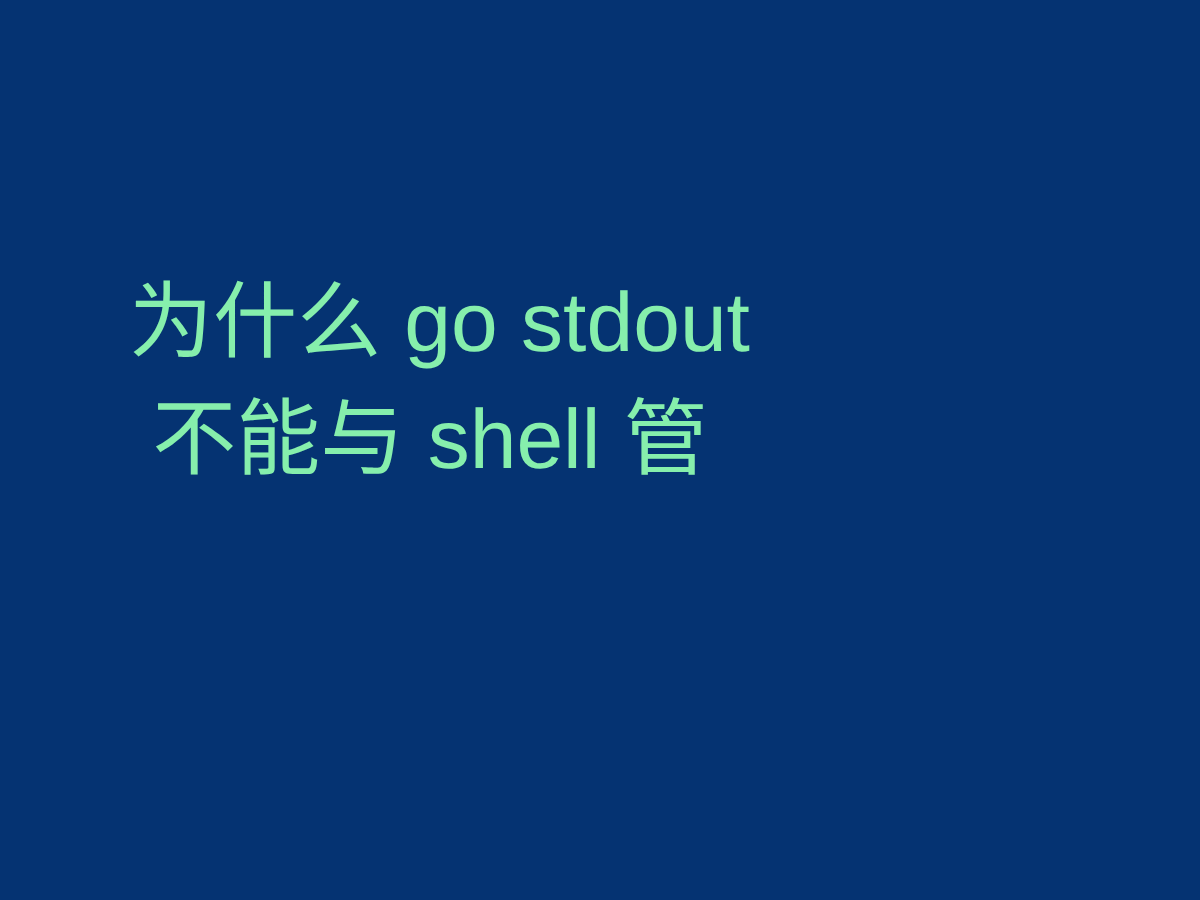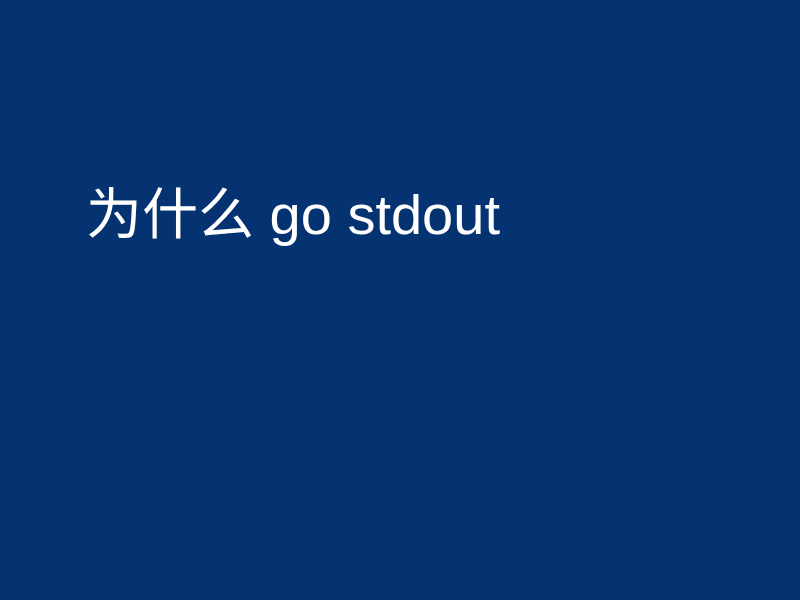--- a/index.html
+++ b/index.html
@@ -31,37 +31,38 @@
     position: absolute;
     left: 86px;
     top: 176px;
     width: 520px;
     margin: 0;
     padding: 0;
   }
 
   .title-line {
     display: block;
-    color: #ffffff;
+    color: #86efac;
     font-family: "Liberation Sans", "DejaVu Sans", sans-serif;
     font-size: 56px;
     font-weight: 400;
     line-height: 78px;
     letter-spacing: 0px;
     white-space: pre;
     text-align: left;
     -webkit-font-smoothing: antialiased;
   }
 </style>
 </head>
 <body>
 
 <div id="slide-card">
 
   <div id="title-block">
 
     <span class="title-line">为什么 go stdout</span>
 
+    <span class="title-line"> 不能与 shell 管</span>
 
 
   </div>
 
 </div>
 
 </body></html>

